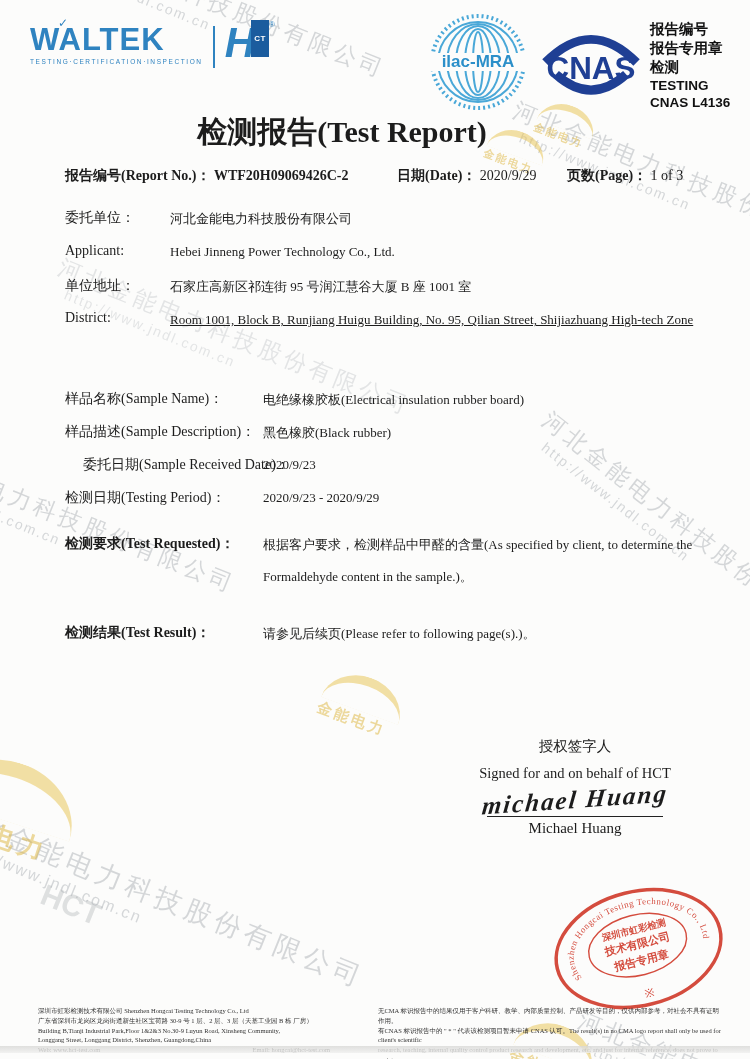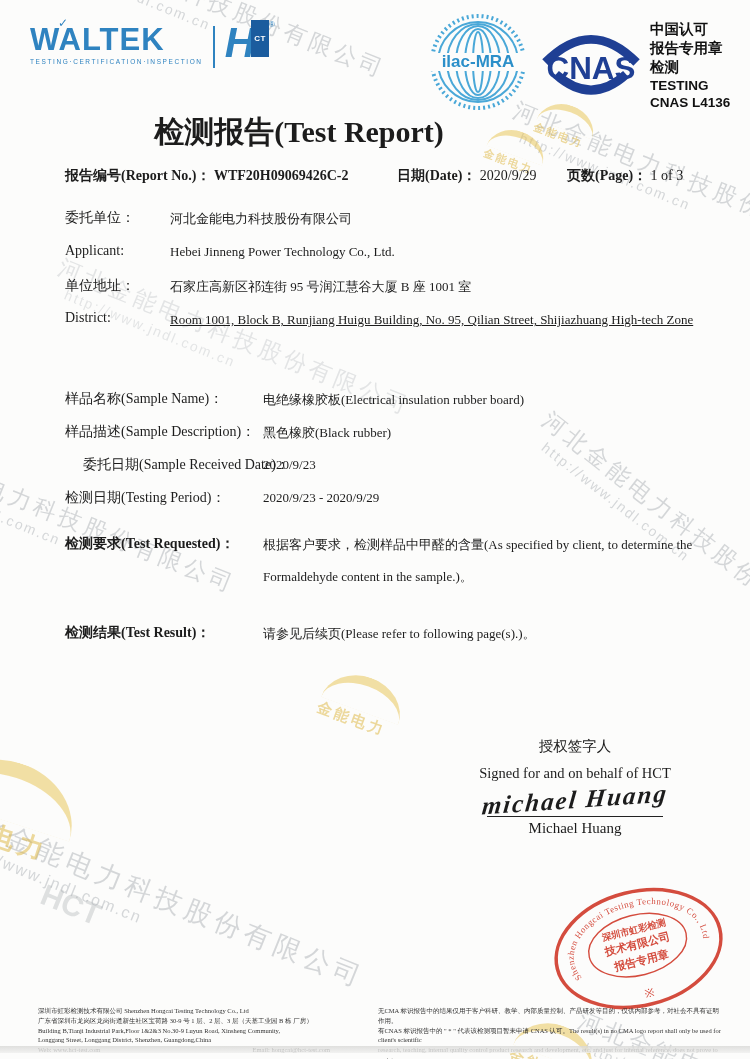--- a/index.html
+++ b/index.html
@@ -22,21 +22,21 @@
   .hct{position:relative; margin-top:0;}
   .h-letter{font-size:42px; font-weight:bold; font-style:italic; color:#2f83c0; line-height:.9;}
   .h-box{position:absolute; right:-14px; bottom:5px; background:#1b5c9e; color:#fff;
          font-size:8px; font-weight:bold; padding:14px 3px; letter-spacing:.5px;}
   .h-reg{position:absolute; right:-20px; top:-4px; font-size:8px; color:#2f83c0;}
   .accr{left:650px; top:20px; font-family:"Liberation Sans","DejaVu Sans",sans-serif;
         font-weight:bold; color:#111; line-height:1.3;}
   .accr .cn{font-size:14.5px;}
   .accr .en{font-size:13.5px;}
   
-  .title{left:0; top:112px; width:598px; text-align:center; font-size:30px; font-weight:bold;}
+  .title{left:0; top:112px; width:598px; text-align:center; font-size:30px; font-weight:bold;padding-left:43px;}
   
   .stamp{left:550px; top:886px; transform:rotate(-14deg); opacity:.9;}
   
   .sigblock{left:455px; top:737px; width:240px; text-align:center;}
   .sig-cn{font-size:14.5px;}
   .sig-en{font-size:14.5px; margin-top:9px;}
   .sig-script{font-size:25px; font-style:italic; font-weight:bold;
               transform:rotate(-4deg) skewX(-10deg); margin-top:4px; letter-spacing:2px;}
   .sig-line{width:176px; border-bottom:1.5px solid #222; margin:2px auto 0;}
   .sig-name{font-size:15px; margin-top:3px;}
@@ -154,21 +154,21 @@
         <ellipse cx="50" cy="50" rx="22" ry="36"></ellipse>
         <ellipse cx="50" cy="50" rx="13" ry="33"></ellipse>
         <ellipse cx="50" cy="50" rx="5" ry="30"></ellipse>
       </g>
       <rect x="2" y="41" width="96" height="18" fill="#fcfcfb"></rect>
       <text x="50" y="55" text-anchor="middle" font-family="Liberation Sans, DejaVu Sans, sans-serif" font-size="17" font-weight="bold" fill="#2b8fc9">ilac-MRA</text>
     </svg>
   </div>
 
   <div class="abs accr">
-    <div class="cn">中国认可</div>
+    <div class="cn">报告编号</div>
     <div class="cn">报告专用章</div>
     <div class="cn">检测</div>
     <div class="en">TESTING</div>
     <div class="en">CNAS L4136</div>
   </div>
 
   <div class="abs title">检测报告(Test Report)</div>
 
   <div class="abs lbl bold" style="left:65px; top:167px;">
     <span>报告编号(Report No.)：</span>

